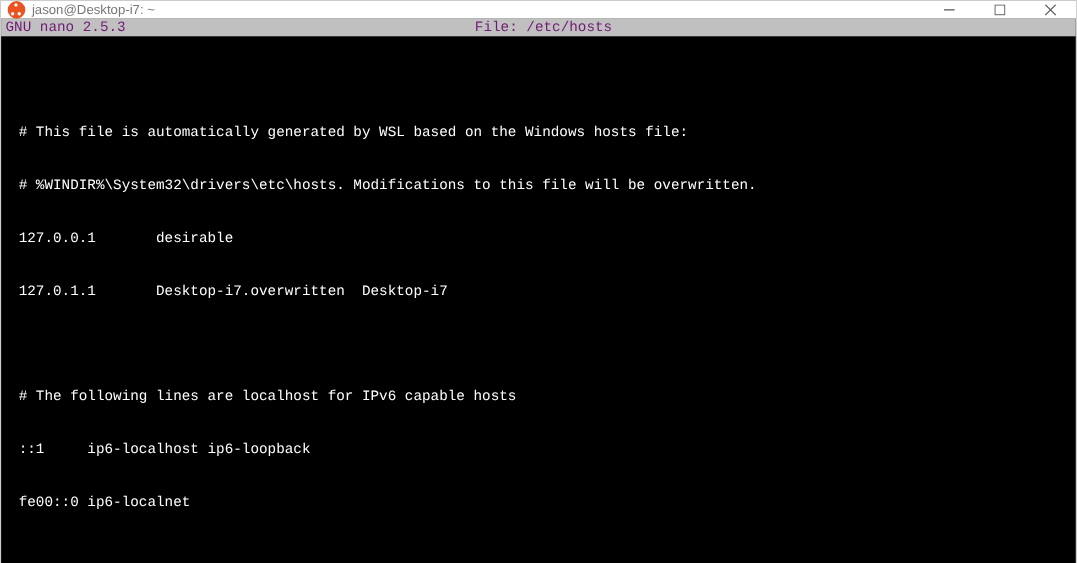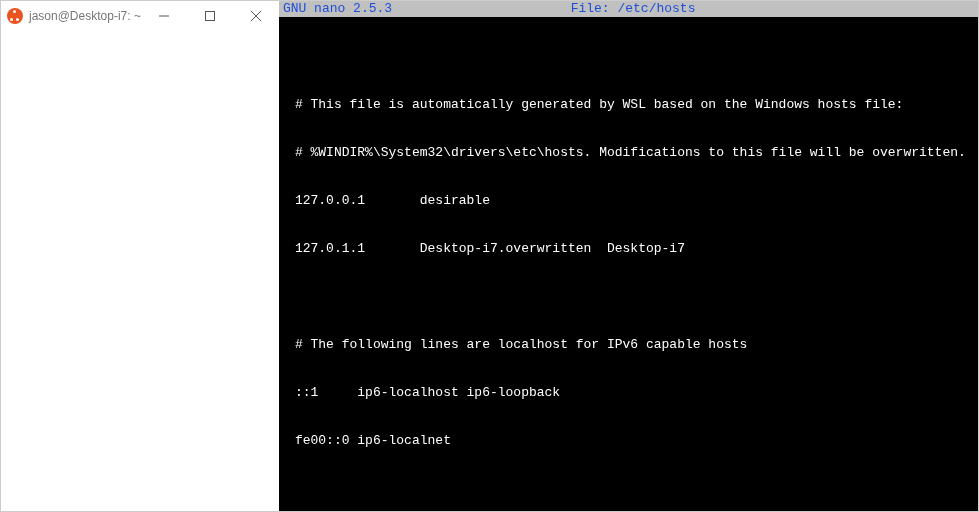--- a/index.html
+++ b/index.html
@@ -8,21 +8,21 @@
       background: #fff;
       width: 979px;
       height: 512px;
       overflow: hidden;
     }
     .window {
       width: 979px;
       height: 512px;
       border: 1px solid #ccc;
       display: flex;
-      flex-direction: row;
+      flex-direction: column;
     }
     .titlebar {
       height: 30px;
       background: #fff;
       display: flex;
       align-items: center;
       padding: 0 0 0 6px;
       font-size: 12px;
       color: #777;
     }
@@ -73,21 +73,21 @@
       color: #fff;
       font-family: Consolas, "Courier New", monospace;
       font-size: 13px;
       line-height: 16px;
       display: flex;
       flex-direction: column;
       white-space: pre;
     }
     .nano-header {
       background: #c0c0c0;
-      color: #1d4ed8;
+      color: #701a75;
       display: flex;
       padding: 0 4px;
       height: 16px;
       align-items: center;
     }
     .nano-header .left { flex: 0 0 auto; }
     .nano-header .center { flex: 1; text-align: center; }
     .nano-header .right { flex: 0 0 auto; width: 100px; }
     .content {
       flex: 1;

